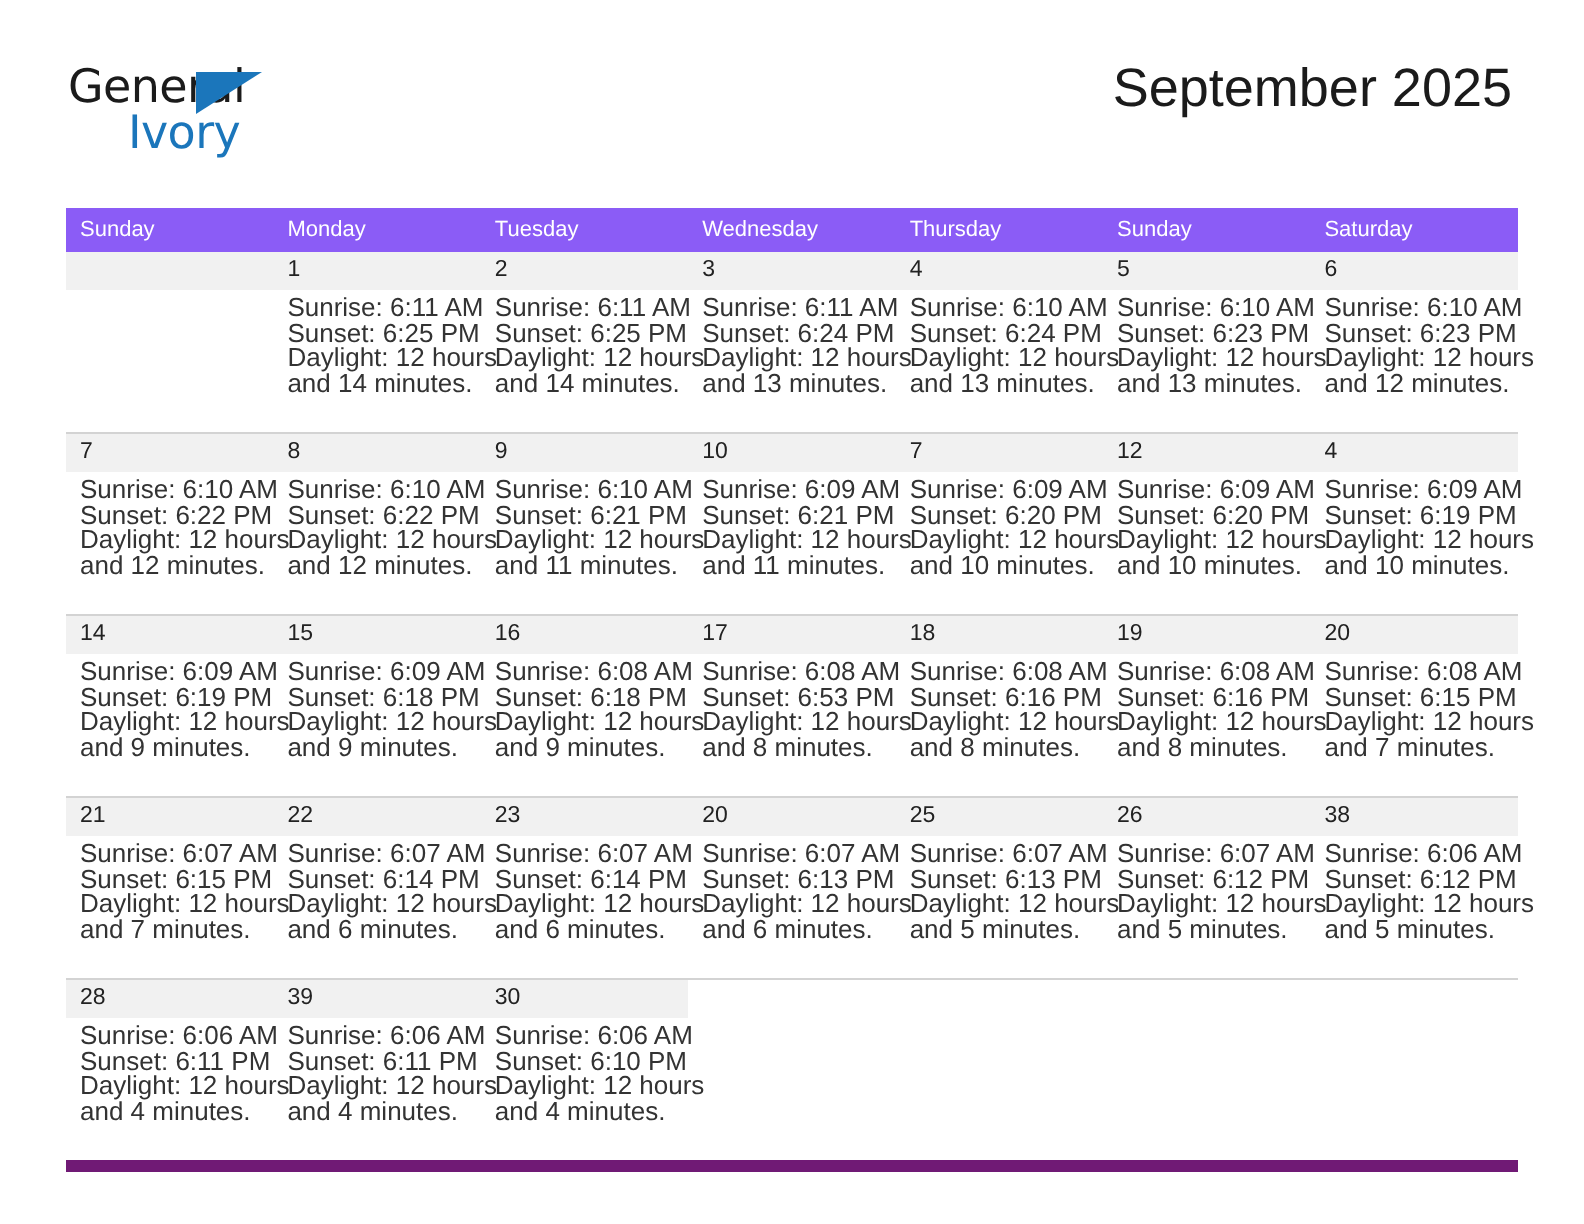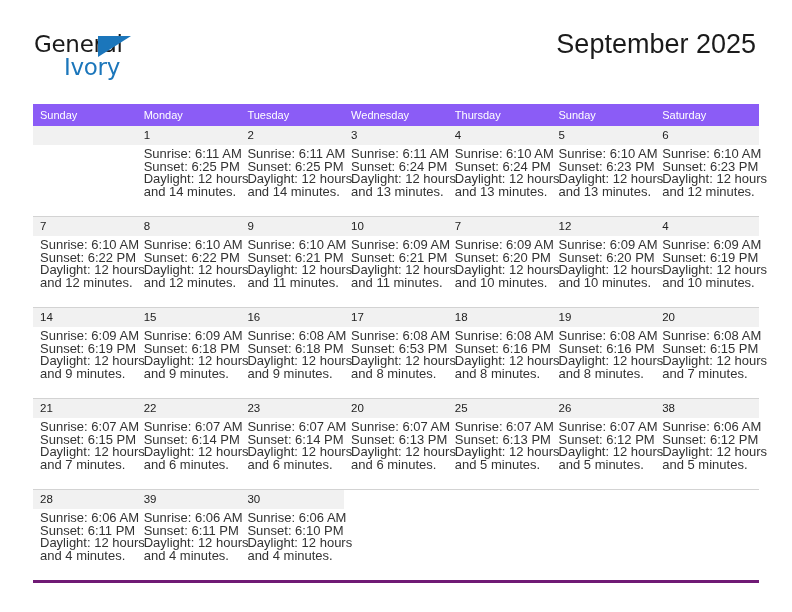--- a/index.html
+++ b/index.html
@@ -107,21 +107,21 @@
     font-weight: 400;
     text-align: left;
     padding: 5px 0 5px 7px;
     height: 12px;
     border: none;
   }
   .weekrow {
     border-bottom: 1px solid #d3d3d3;
   }
   .weekrow.last {
-    border-bottom: 3px solid #701a75;
+    border-bottom: 6px solid #701a75;
   }
   td.daycell {
     vertical-align: top;
     padding: 0;
     border: none;
     width: 103.7px;
     height: 90px;
     background: #ffffff;
   }
   .daynum {

